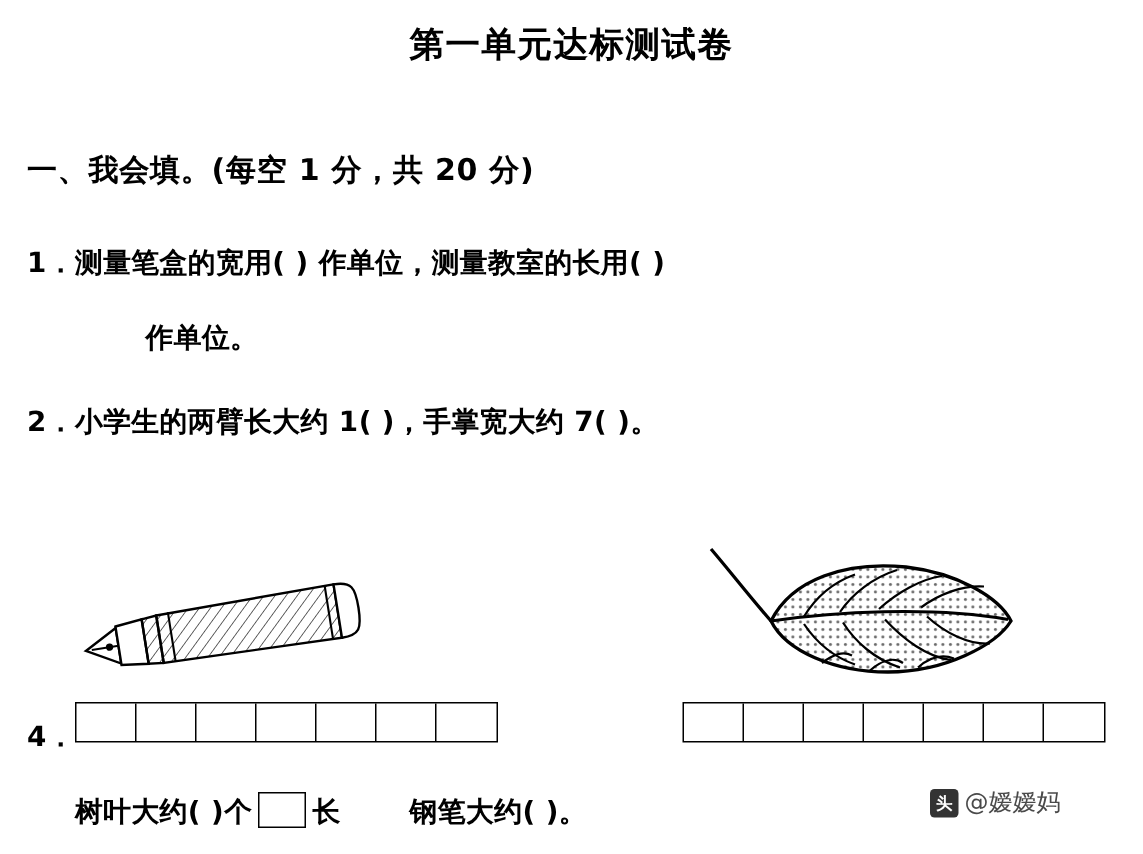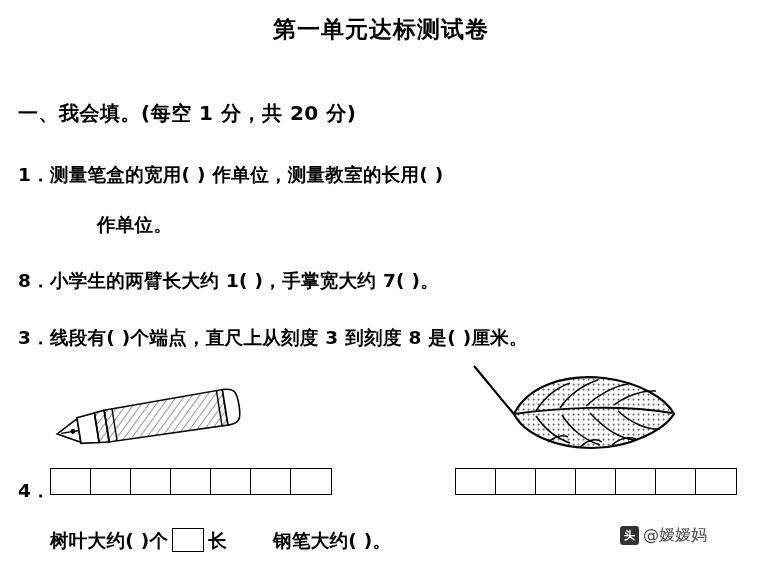--- a/index.html
+++ b/index.html
@@ -116,22 +116,21 @@
 <body>
 
 <div class="page">
 
   <div class="title">第一单元达标测试卷</div>
 
   <div class="section-head">一、我会填。(每空 1 分，共 20 分)</div>
 
   <div class="q q1a">1．测量笔盒的宽用(                 ) 作单位，测量教室的长用(                 )</div>
   <div class="q q1b">作单位。</div>
-  <div class="q q2">8．小学生的两臂长大约 1(             )，手掌宽大约 7(             )。</div>
-  <div class="q q3">3．线段有(           )个端点，直尺上从刻度 3 到刻度 8 是(           )厘米。</div>
+  <div class="q q2">2．小学生的两臂长大约 1(             )，手掌宽大约 7(             )。</div>
 
   <div class="art" id="pen-art">
     <svg width="220" height="80" viewBox="0 0 220 80">
       <defs>
         <pattern id="hatch" width="6" height="6" patternUnits="userSpaceOnUse" patternTransform="rotate(45)">
           <line x1="0" y1="0" x2="0" y2="6" stroke="#000" stroke-width="0.8"></line>
         </pattern>
         <pattern id="dots" width="5" height="5" patternUnits="userSpaceOnUse">
           <circle cx="1.6" cy="1.6" r="1.05" fill="#6a6a6a"></circle>
         </pattern>

